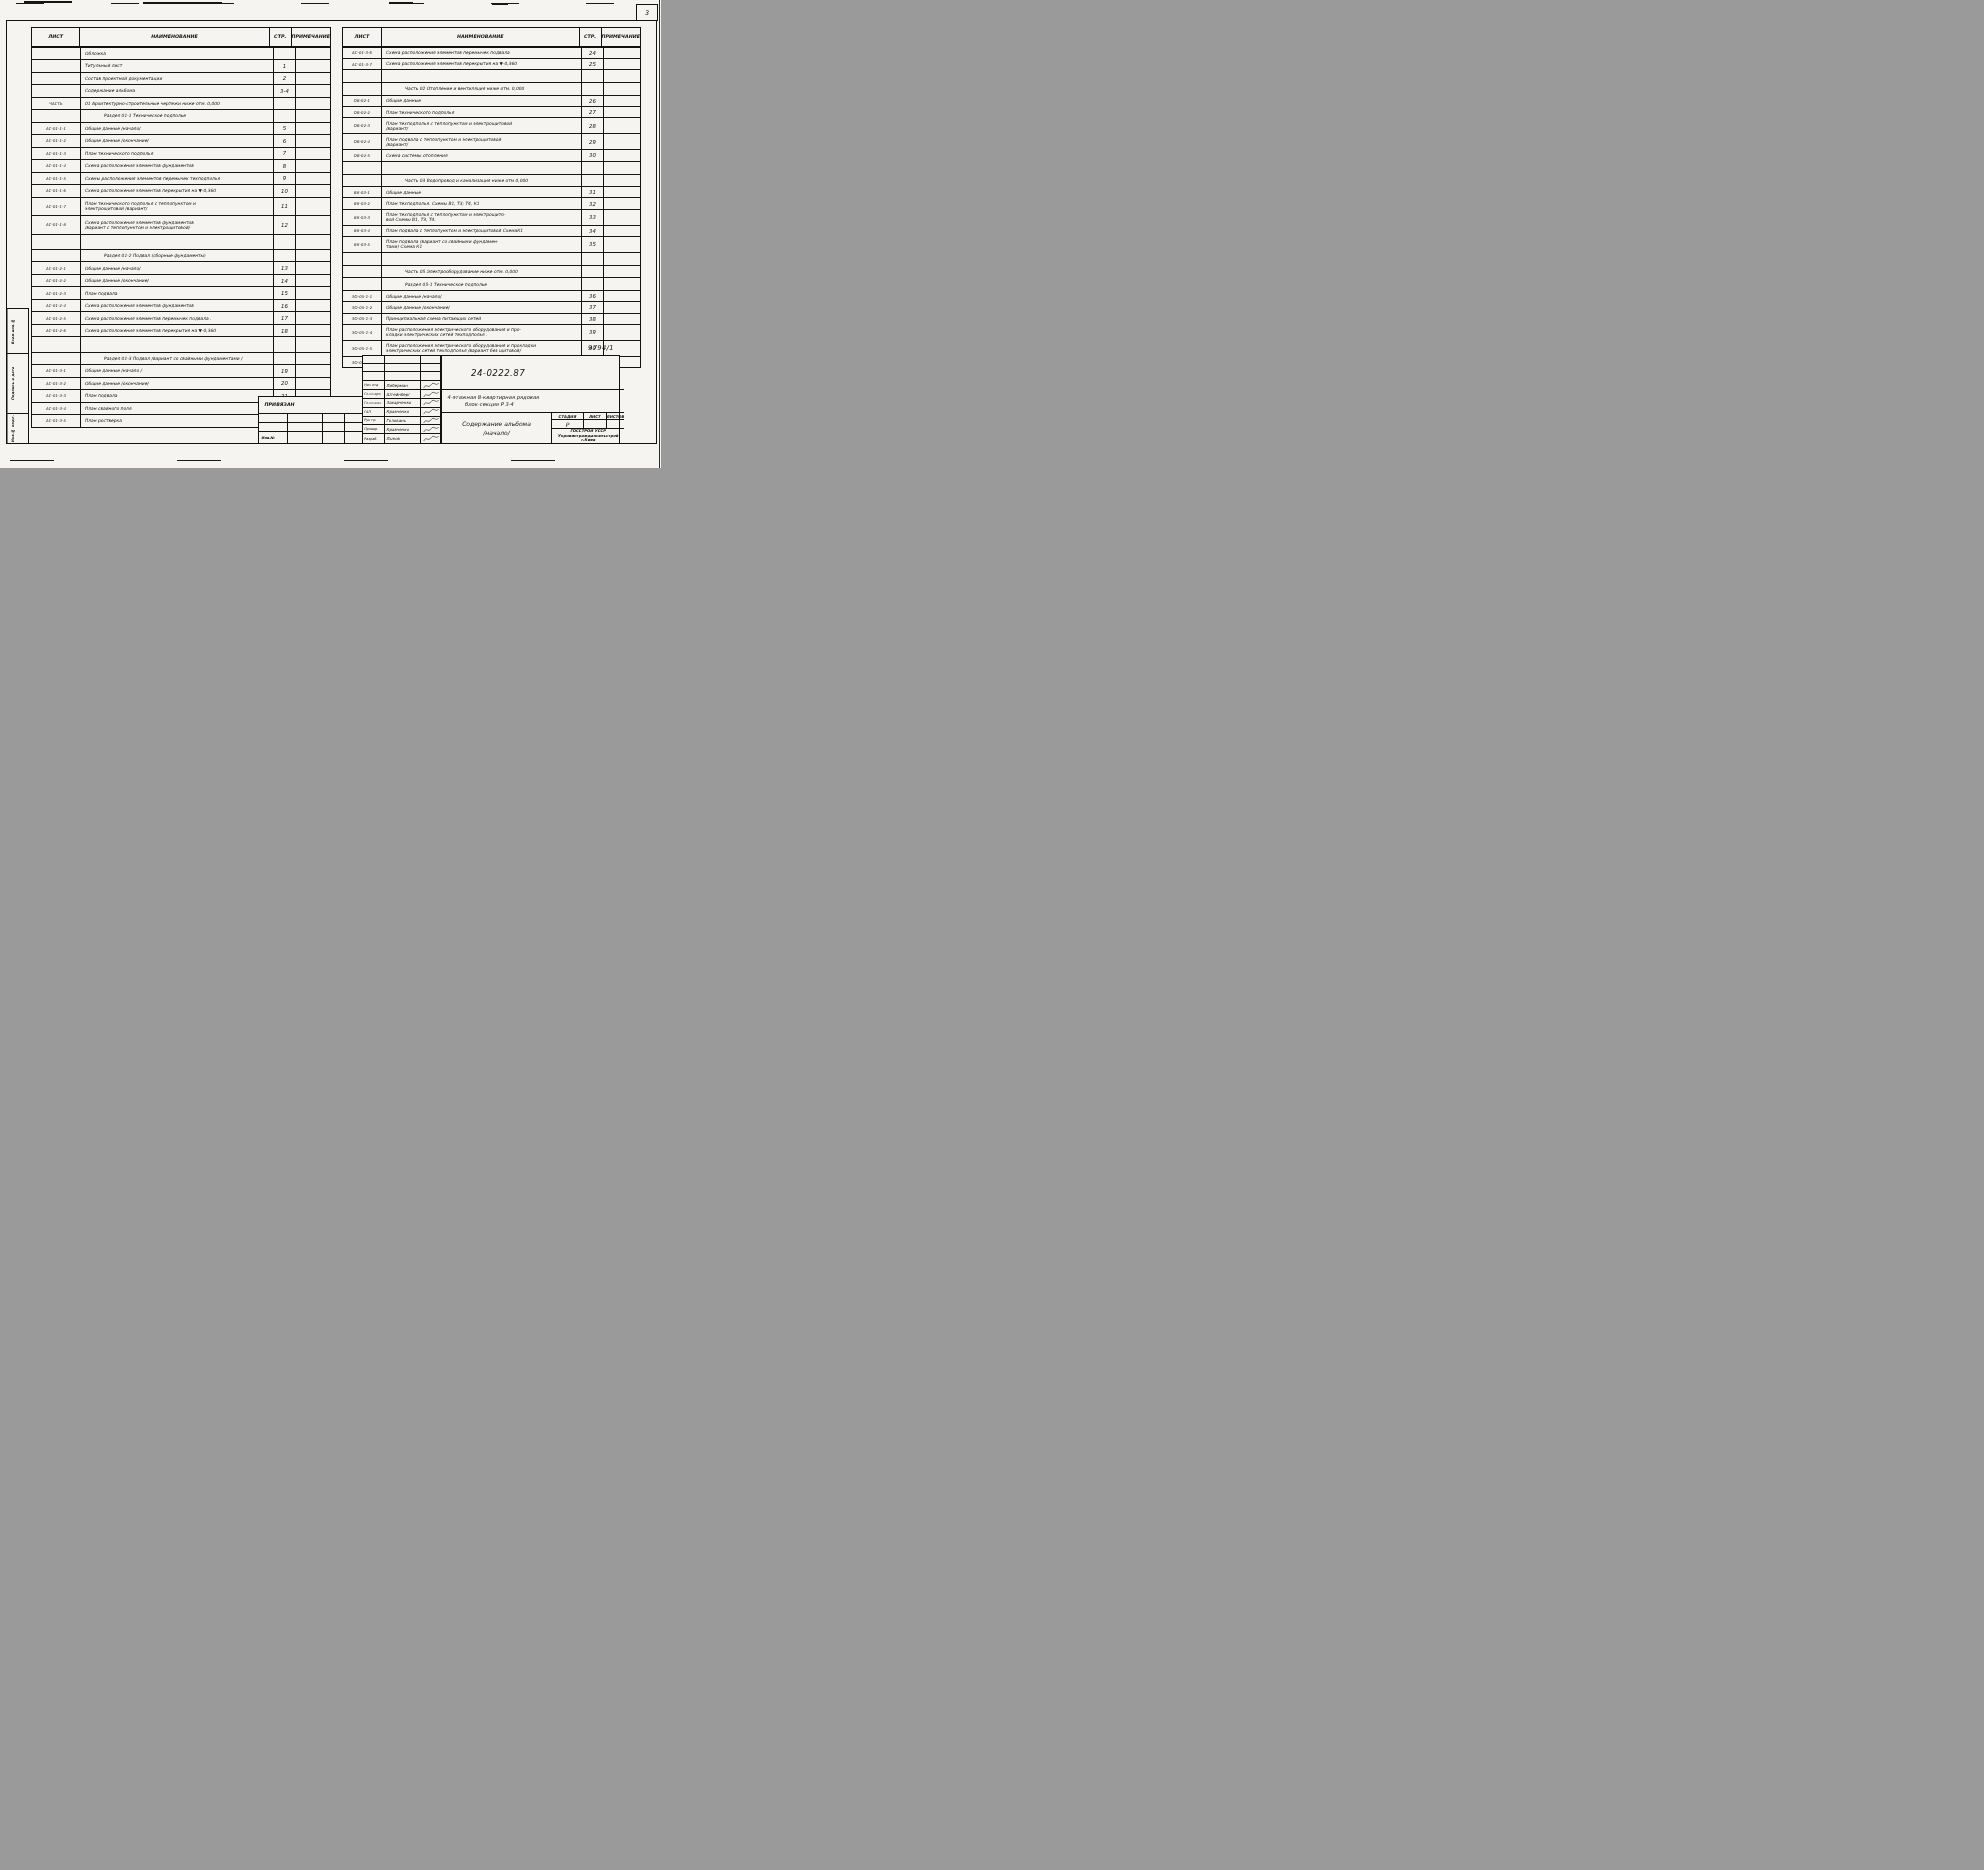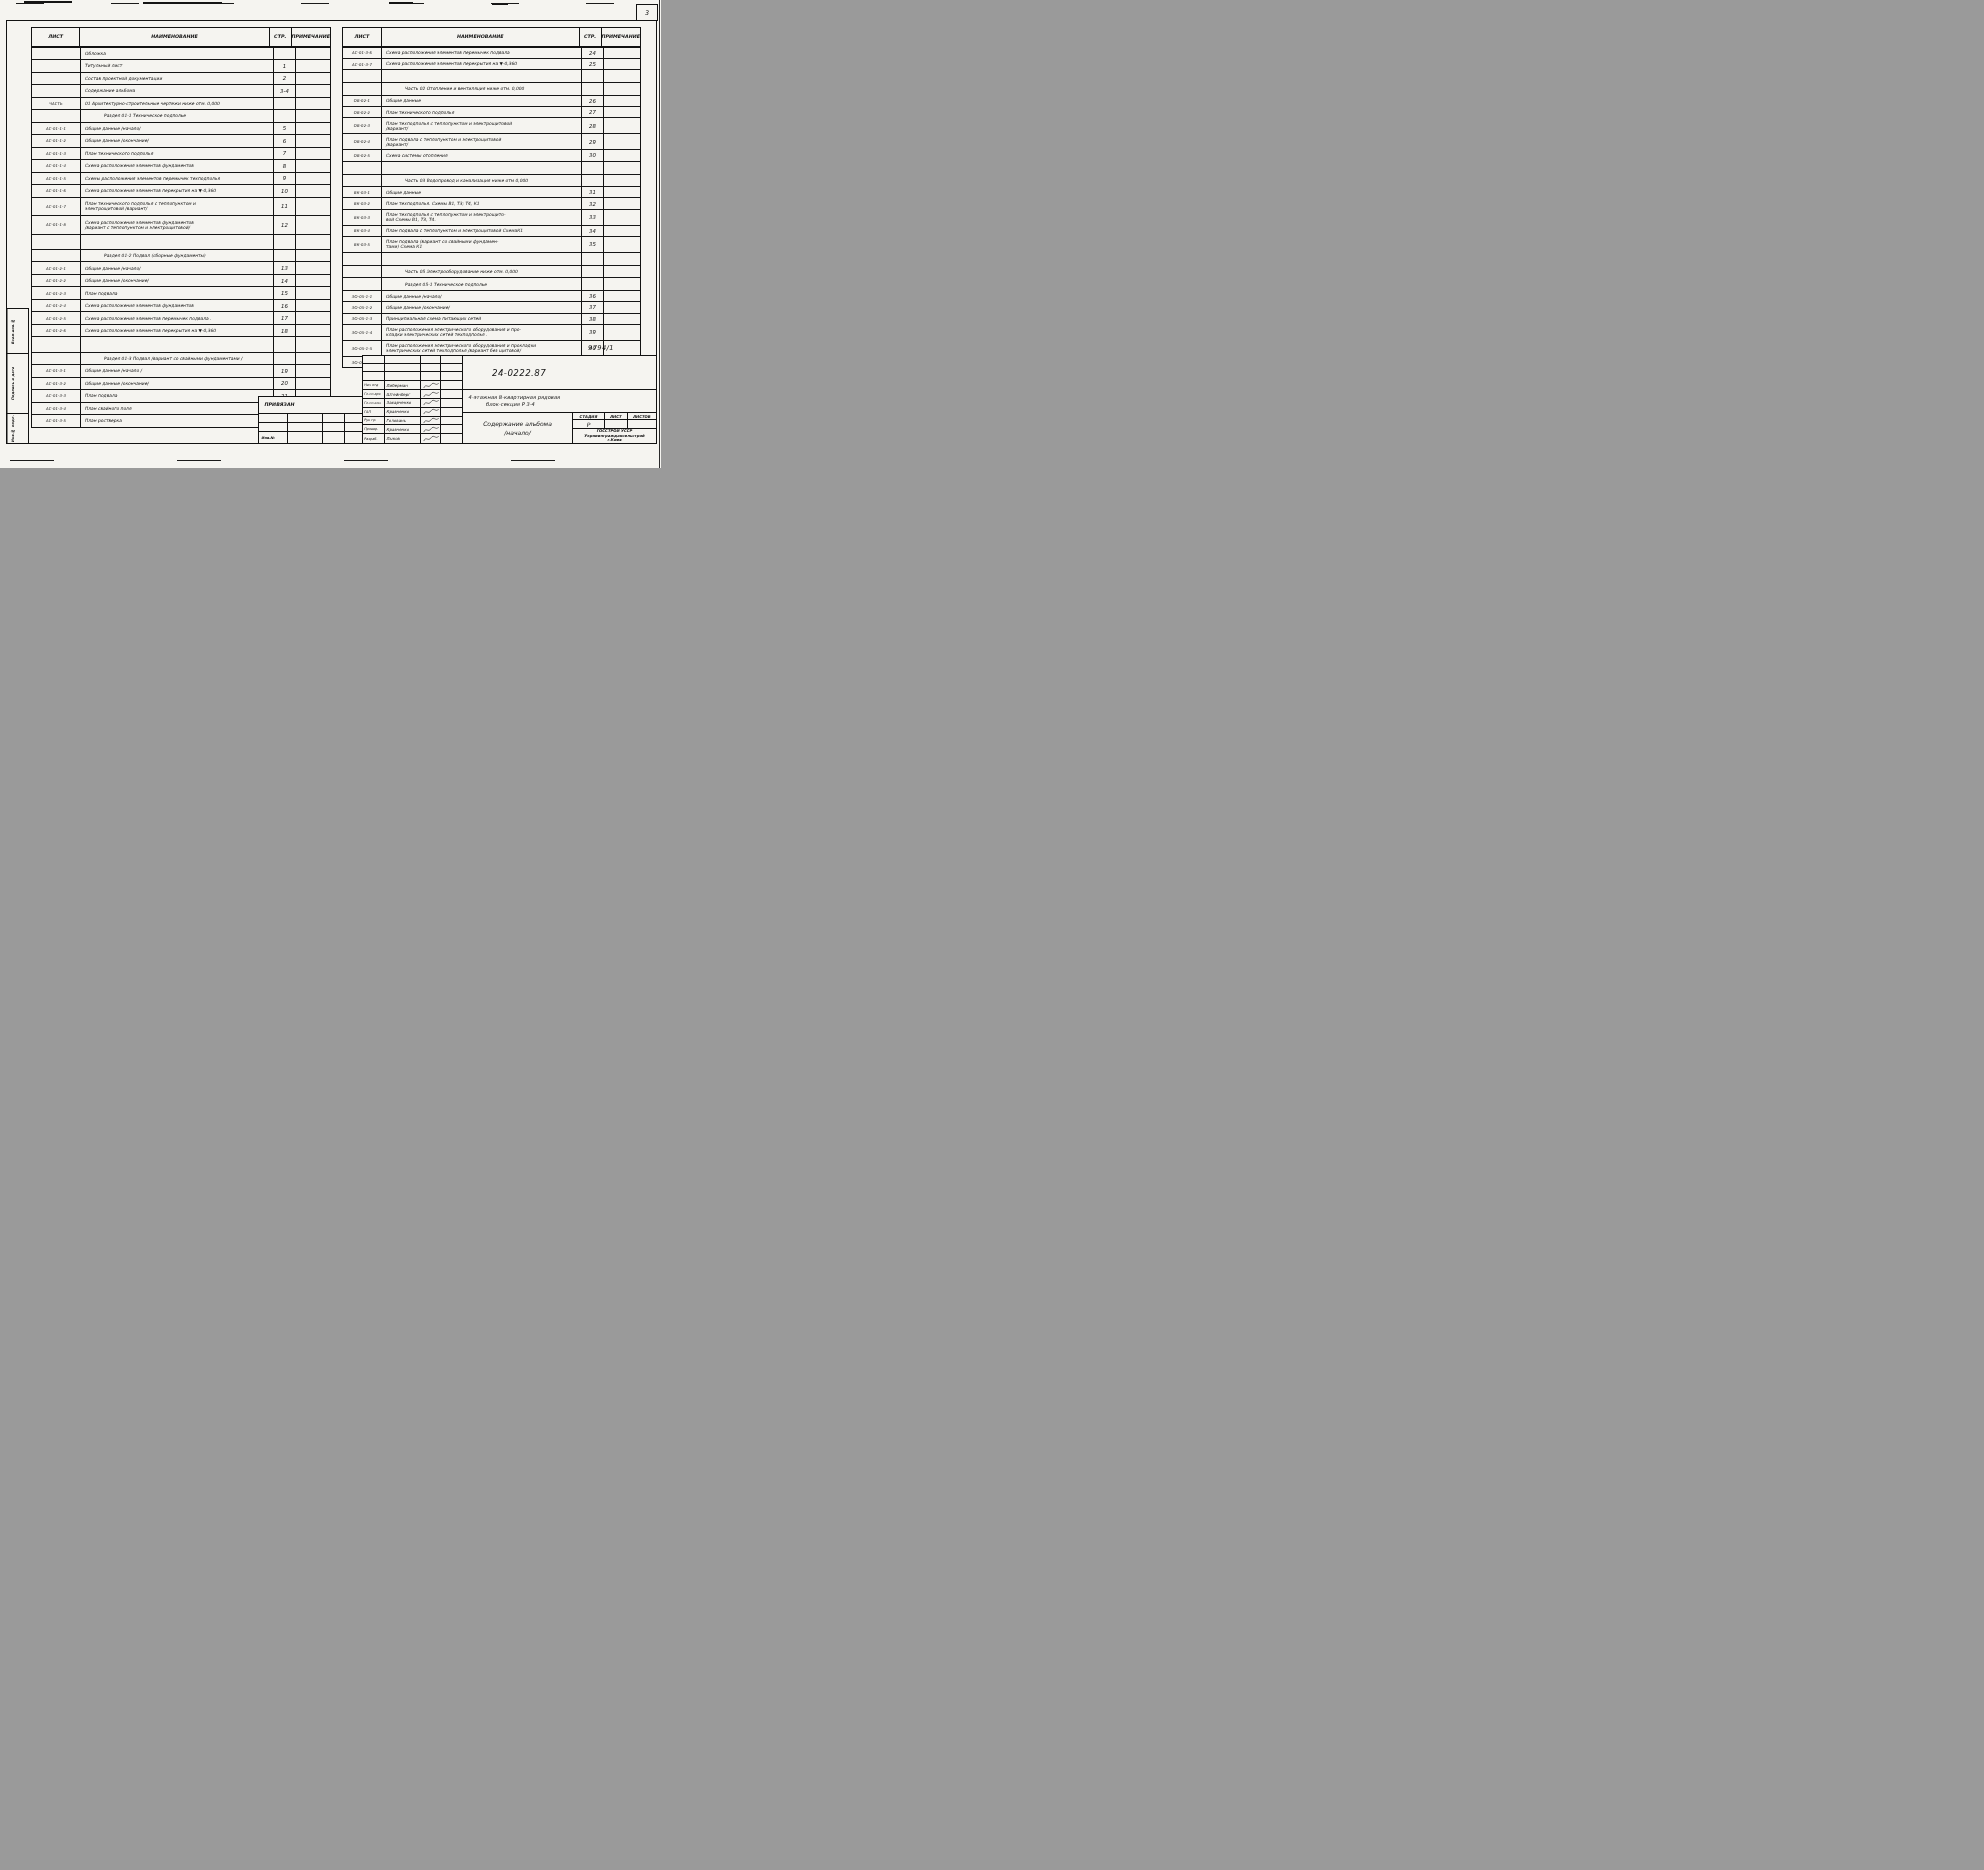--- a/index.html
+++ b/index.html
@@ -61,21 +61,21 @@
     box-sizing:border-box;display:flex;flex-direction:column;background:#f5f4f0;}
   .stamp-label{height:16.7px;display:flex;align-items:center;padding-left:5.6px;
     font-size:4.8px;font-weight:bold;font-style:italic;border-bottom:1.2px solid #121212;box-sizing:border-box;}
   .stamp-grid{flex:1;display:grid;grid-template-columns:29px 35px 22px 1fr;grid-template-rows:1fr 1fr 1.15fr;}
   .stamp-grid>div{border-right:0.8px solid #121212;border-bottom:0.8px solid #121212;box-sizing:border-box;}
   .stamp-grid>div:nth-child(4n){border-right:none;}
   .stamp-grid>div:nth-child(n+9){border-bottom:none;}
   .stamp-inv{display:flex;align-items:center;padding-left:2.4px;font-size:3.6px;font-weight:bold;font-style:italic;}
 
   
-  .tb{position:absolute;left:362px;top:355px;width:295px;height:89px;border:1.2px solid #121212;
+  .tb{position:absolute;left:362px;top:355px;width:258px;height:89px;border:1.2px solid #121212;
     box-sizing:border-box;display:flex;background:#f5f4f0;}
   .tb-left{width:100px;border-right:1.2px solid #121212;box-sizing:border-box;display:flex;flex-direction:column;}
   .tb-topgrid{height:25.4px;display:grid;grid-template-columns:22px 36px 20px 1fr;grid-template-rows:repeat(3,1fr);
     border-bottom:1px solid #121212;box-sizing:border-box;}
   .tb-topgrid>div{border-right:0.8px solid #121212;border-bottom:0.8px solid #121212;box-sizing:border-box;}
   .tb-topgrid>div:nth-child(4n){border-right:none;}
   .tb-topgrid>div:nth-child(n+9){border-bottom:none;}
   .tb-roles{flex:1;display:grid;grid-template-columns:22px 36px 20px 1fr;grid-auto-rows:1fr;}
   .tb-roles>div{border-right:0.8px solid #121212;border-bottom:0.8px solid #121212;box-sizing:border-box;
     display:flex;align-items:center;overflow:hidden;}

